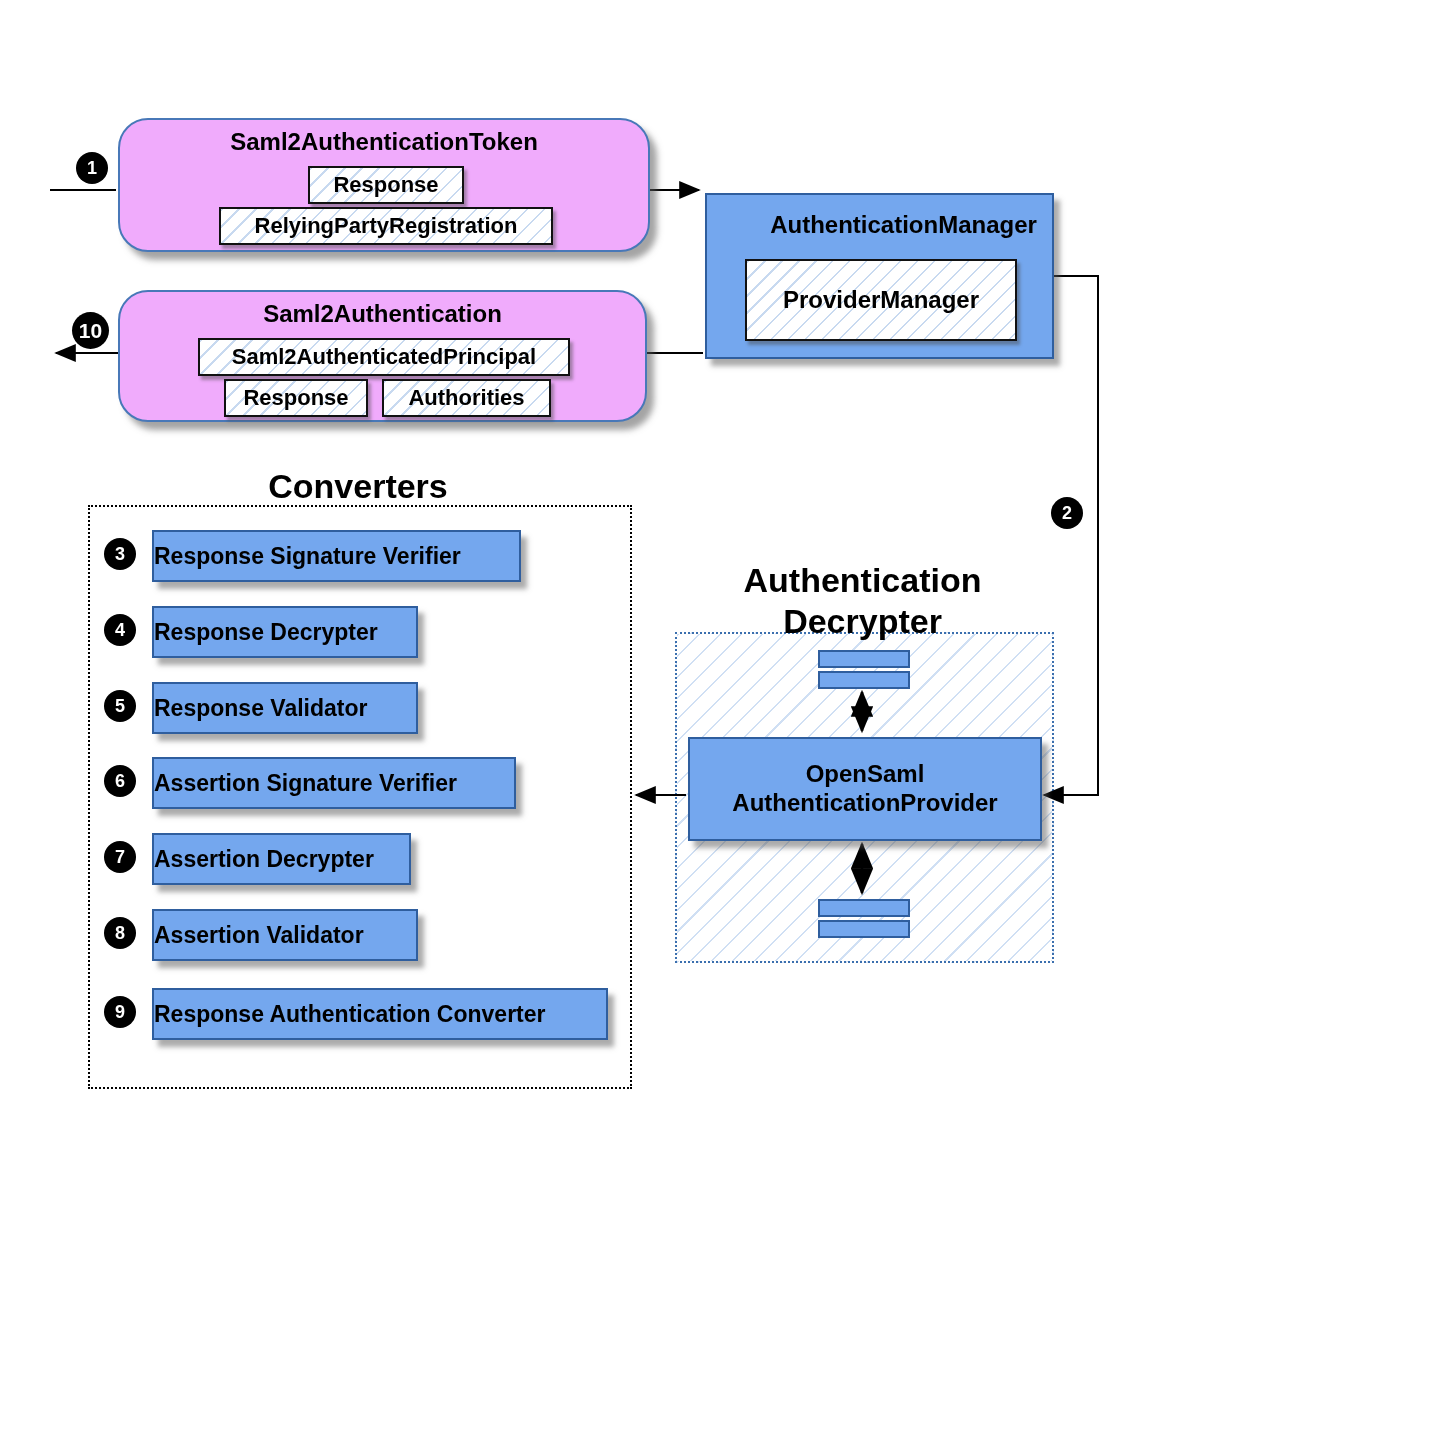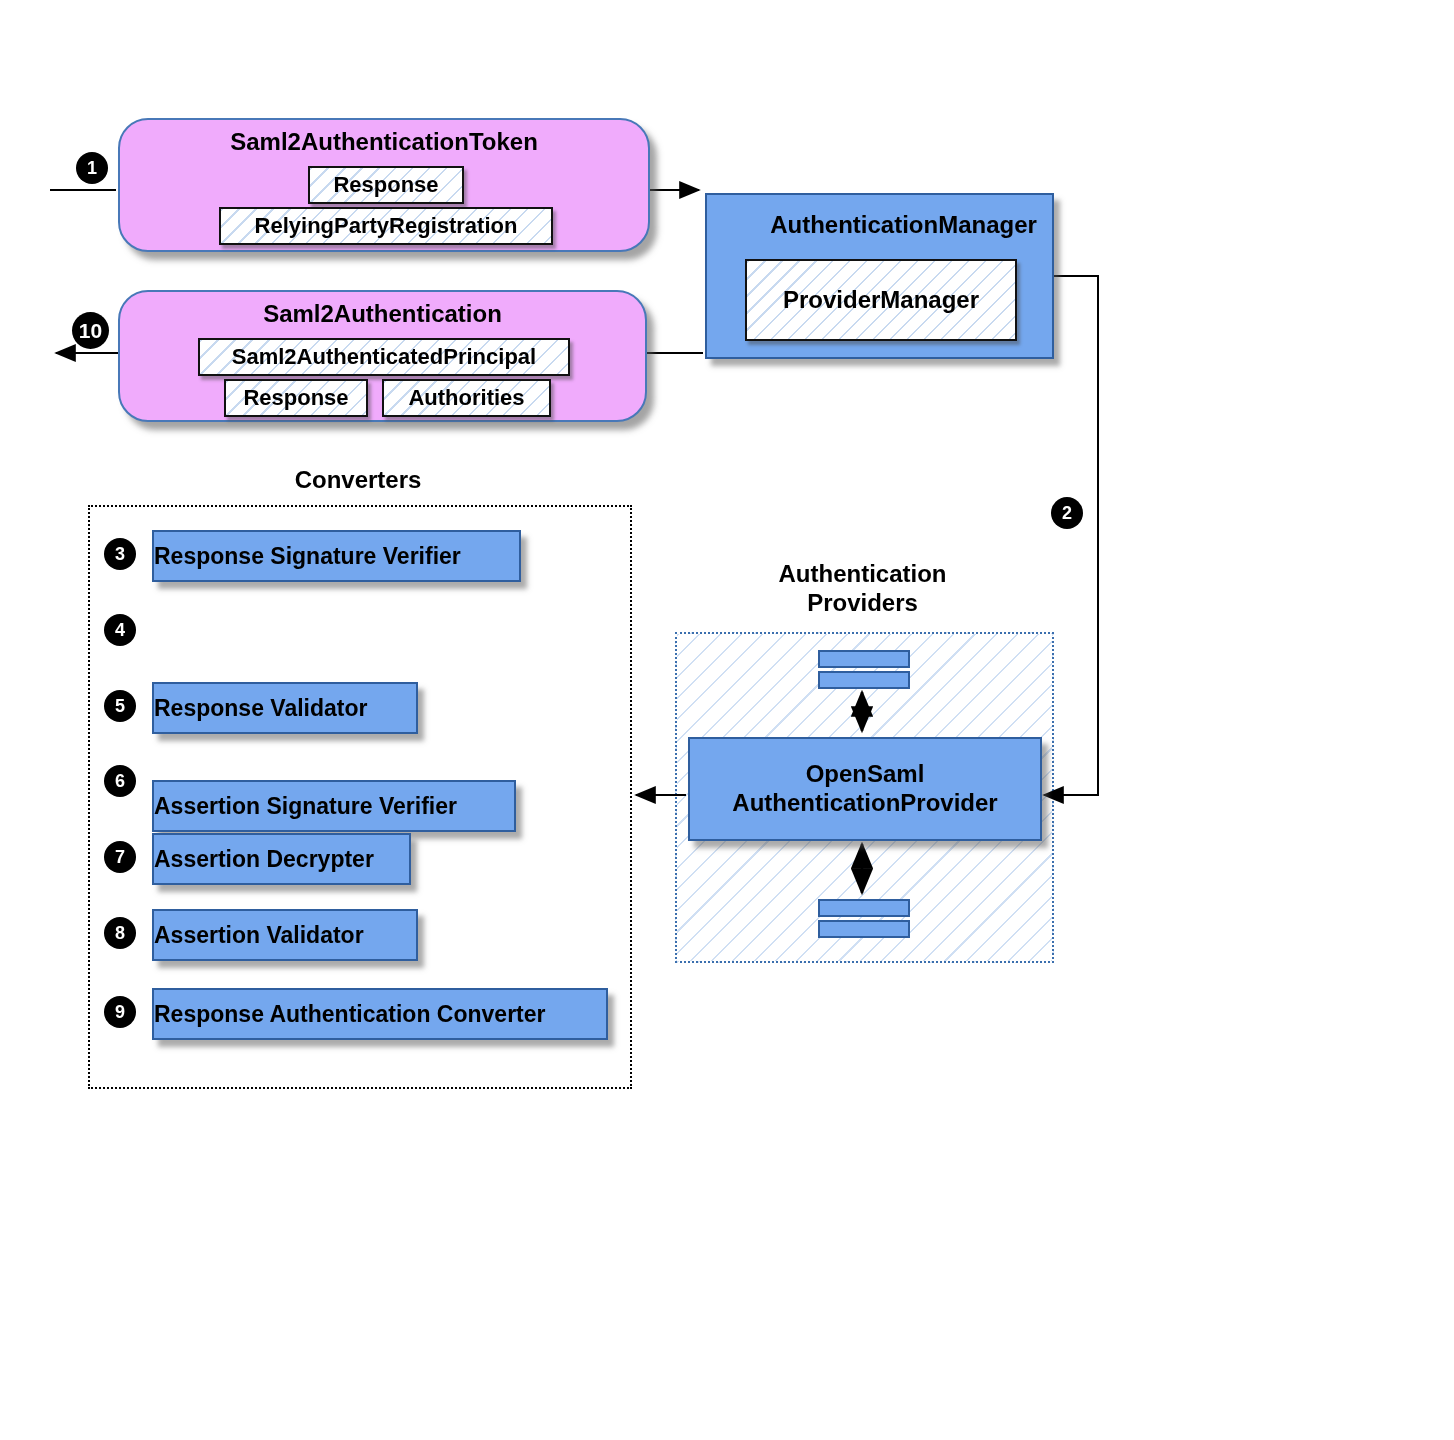--- a/index.html
+++ b/index.html
@@ -20,21 +20,21 @@
     box-shadow: 3px 4px 3px rgba(70,70,70,.45);
     font-weight: bold; font-size: 22px; color: #000; text-align: center;
     background-image: repeating-linear-gradient(135deg, rgba(145,180,225,.5) 0, rgba(145,180,225,.5) 1.5px, transparent 1.5px, transparent 12px);
     display: flex; align-items: center; justify-content: center;
   }
   .badge {
     position: absolute; background: #000; color: #fff; border-radius: 50%;
     font-weight: bold; text-align: center; z-index: 5;
     display: flex; align-items: center; justify-content: center;
   }
-  .section-title { position: absolute; font-weight: bold; font-size: 24px; color: #000; text-align: center; z-index: 2; line-height: 1.2; }
+  .section-title { position: absolute; font-weight: bold; font-size: 34px; color: #000; text-align: center; z-index: 2; line-height: 1.2; }
   #converters-region { position: absolute; left: 88px; top: 505px; width: 540px; height: 580px; border: 2px dotted #000; z-index: 1; }
   #providers-region {
     position: absolute; left: 675px; top: 632px; width: 375px; height: 327px;
     border: 2px dotted #3b6fae; z-index: 1;
     background-image: repeating-linear-gradient(135deg, rgba(150,185,230,.45) 0, rgba(150,185,230,.45) 1.5px, transparent 1.5px, transparent 15px);
   }
   .bar { position: absolute; width: 88px; height: 14px; background: #74a7ee; border: 2px solid #2f5e9e; z-index: 3; }
   #connector-layer { position: absolute; left: 0; top: 0; z-index: 2; pointer-events: none; }
   .conv { display: flex; align-items: center; justify-content: flex-start; }
   .conv-label { font-weight: bold; font-size: 23px; color: #000; }
@@ -84,49 +84,52 @@
   </div>
 
   <div class="section-title" style="left:88px;top:466px;width:540px;">Converters</div>
 
   <div class="badge" style="left:104px;top:538px;width:32px;height:32px;font-size:18px;">3</div>
   <div class="blue-rect conv" style="left:152px;top:530px;width:365px;height:48px;">
     <span class="conv-label">Response Signature Verifier</span>
   </div>
 
   <div class="badge" style="left:104px;top:614px;width:32px;height:32px;font-size:18px;">4</div>
+  <div class="blue-rect conv" style="left:152px;top:606px;width:262px;height:48px;">
+    <span class="conv-label">Response Decrypter</span>
+  </div>
 
   <div class="badge" style="left:104px;top:690px;width:32px;height:32px;font-size:18px;">5</div>
   <div class="blue-rect conv" style="left:152px;top:682px;width:262px;height:48px;">
     <span class="conv-label">Response Validator</span>
   </div>
 
   <div class="badge" style="left:104px;top:765px;width:32px;height:32px;font-size:18px;">6</div>
-  <div class="blue-rect conv" style="left:152px;top:757px;width:360px;height:48px;margin-top:23px;">
+  <div class="blue-rect conv" style="left:152px;top:757px;width:360px;height:48px;">
     <span class="conv-label">Assertion Signature Verifier</span>
   </div>
 
   <div class="badge" style="left:104px;top:841px;width:32px;height:32px;font-size:18px;">7</div>
   <div class="blue-rect conv" style="left:152px;top:833px;width:255px;height:48px;">
     <span class="conv-label">Assertion Decrypter</span>
   </div>
 
   <div class="badge" style="left:104px;top:917px;width:32px;height:32px;font-size:18px;">8</div>
   <div class="blue-rect conv" style="left:152px;top:909px;width:262px;height:48px;">
     <span class="conv-label">Assertion Validator</span>
   </div>
 
   <div class="badge" style="left:104px;top:996px;width:32px;height:32px;font-size:18px;">9</div>
   <div class="blue-rect conv" style="left:152px;top:988px;width:452px;height:48px;">
     <span class="conv-label">Response Authentication Converter</span>
   </div>
 
   <div class="section-title" style="left:675px;top:560px;width:375px;">
     <div>Authentication</div>
-    <div>Providers</div>
+    <div>Decrypter</div>
   </div>
 
   <div class="bar" style="left:818px;top:650px;"></div>
   <div class="bar" style="left:818px;top:671px;"></div>
   <div class="bar" style="left:818px;top:899px;"></div>
   <div class="bar" style="left:818px;top:920px;"></div>
 
   <div class="blue-rect two-line" style="left:688px;top:737px;width:350px;height:100px;">
     <div class="big-label">OpenSaml</div>
     <div class="big-label">AuthenticationProvider</div>

